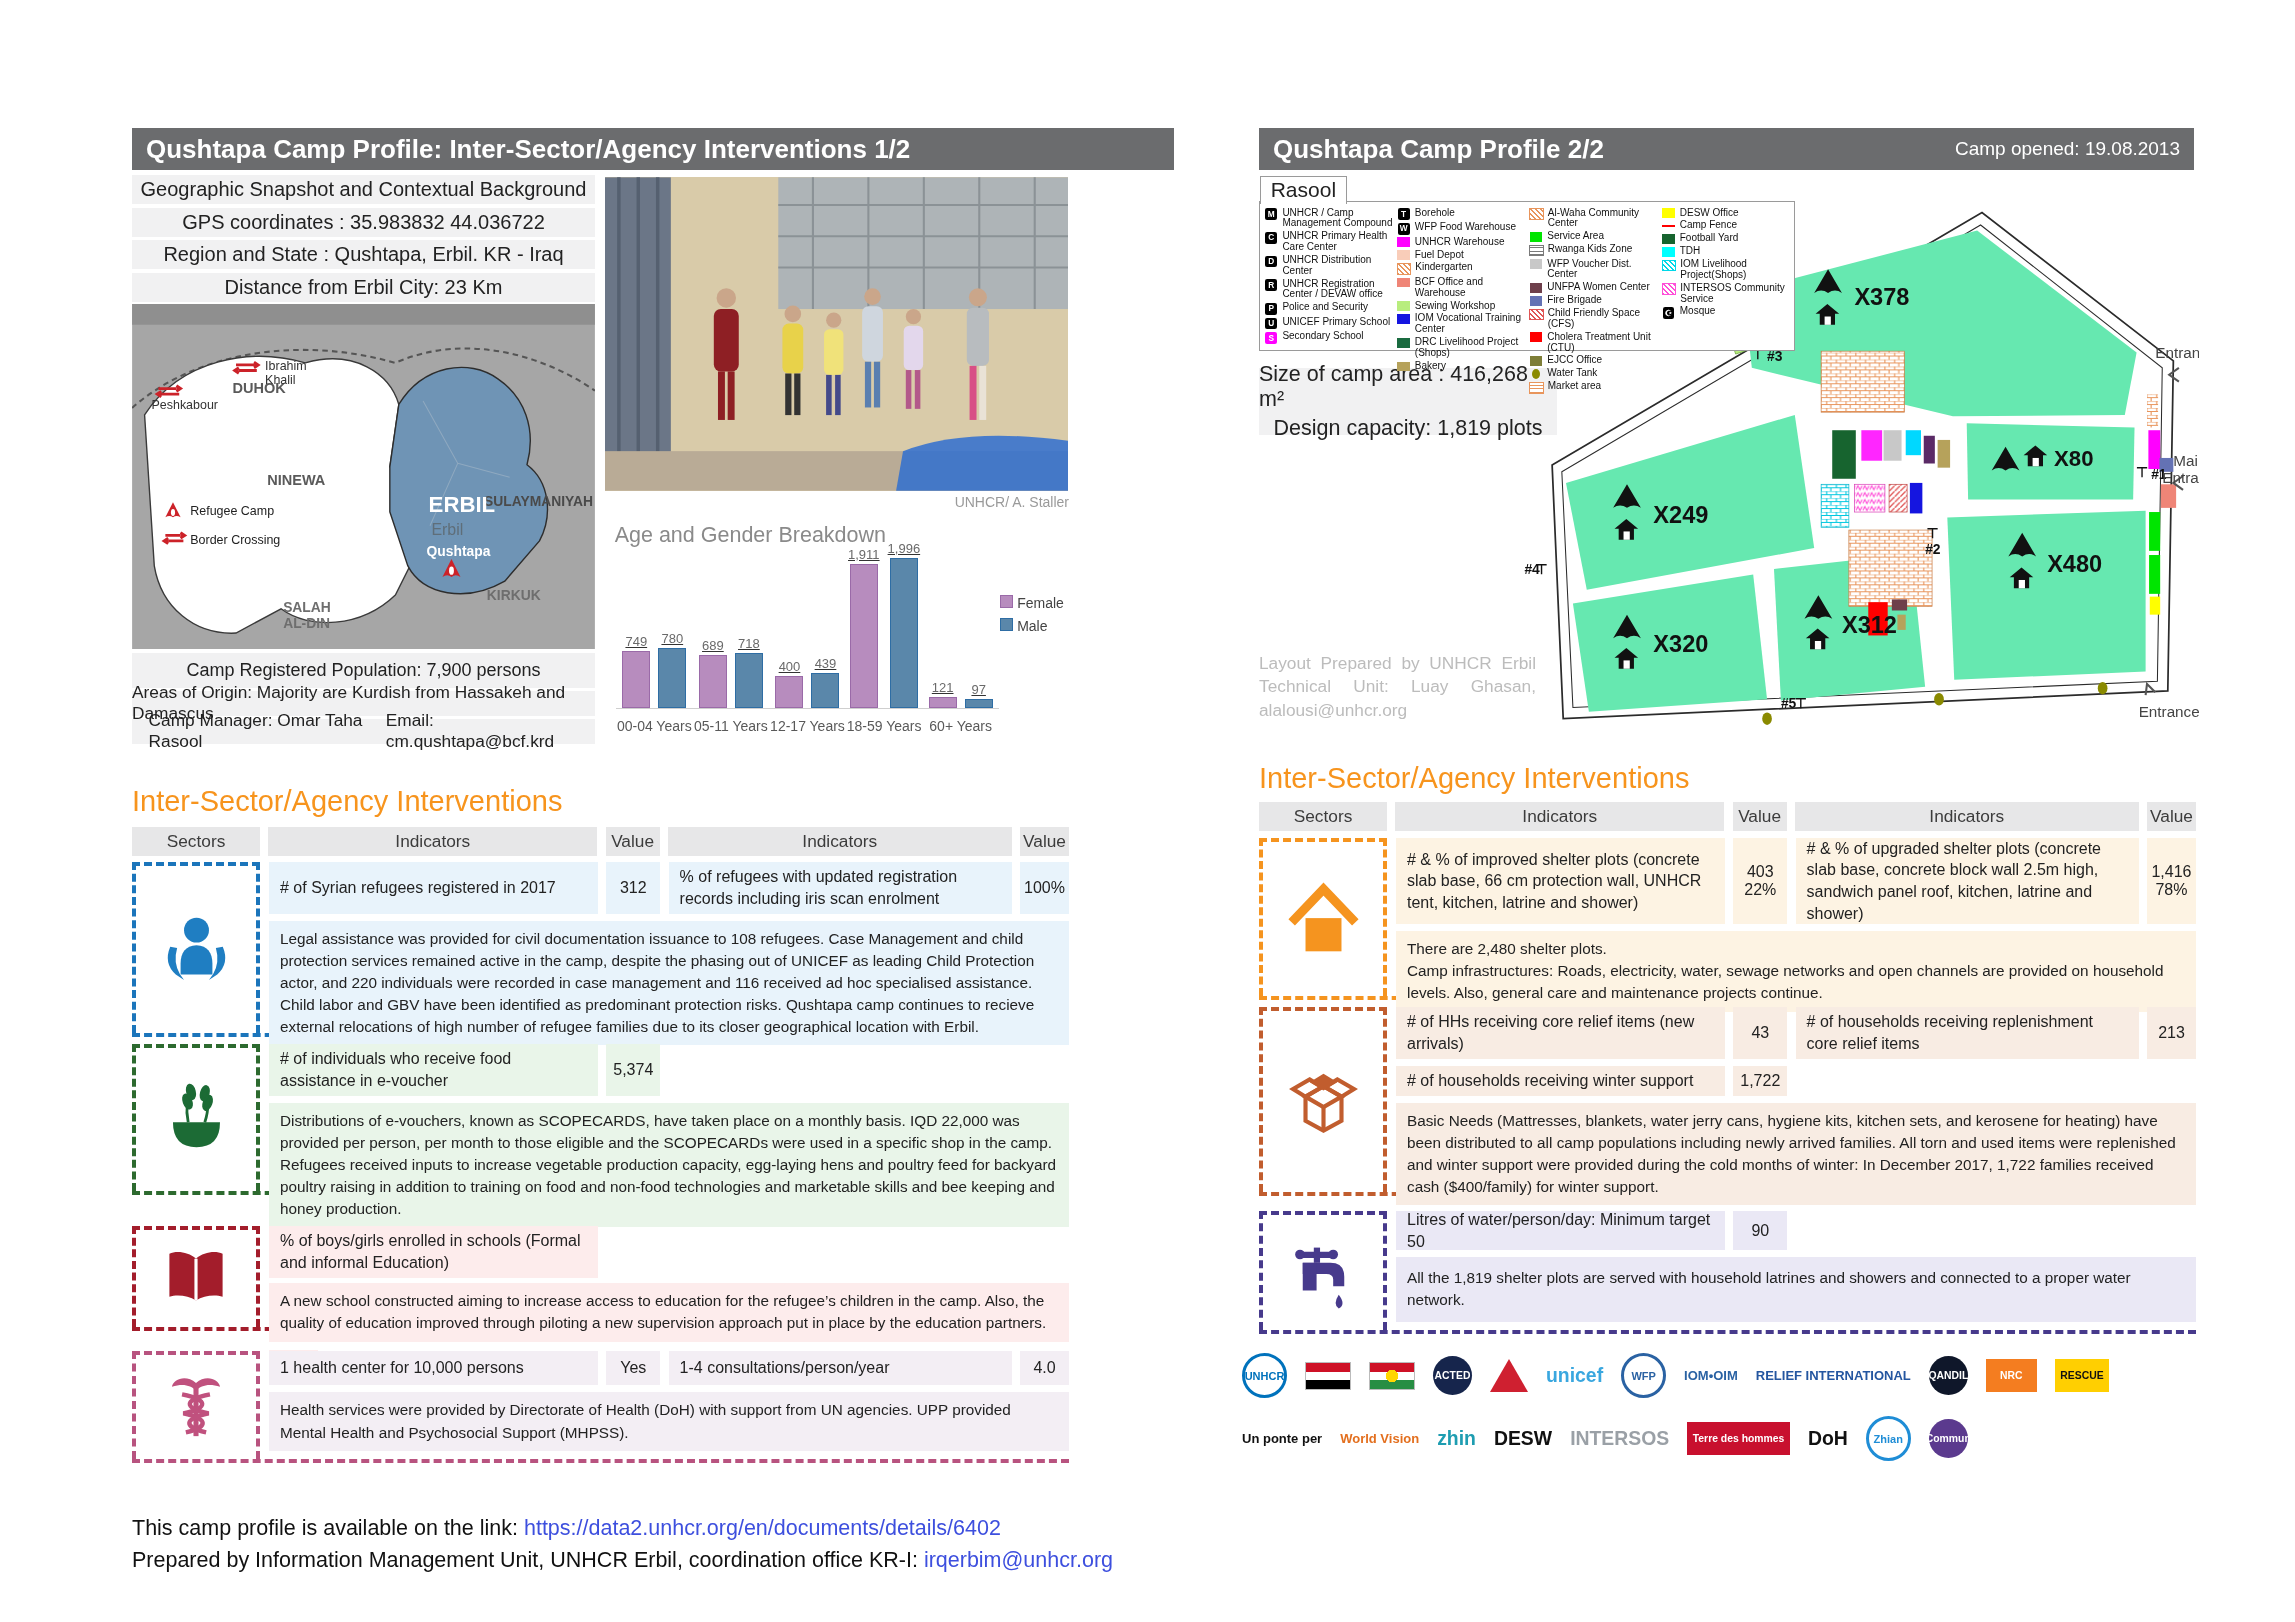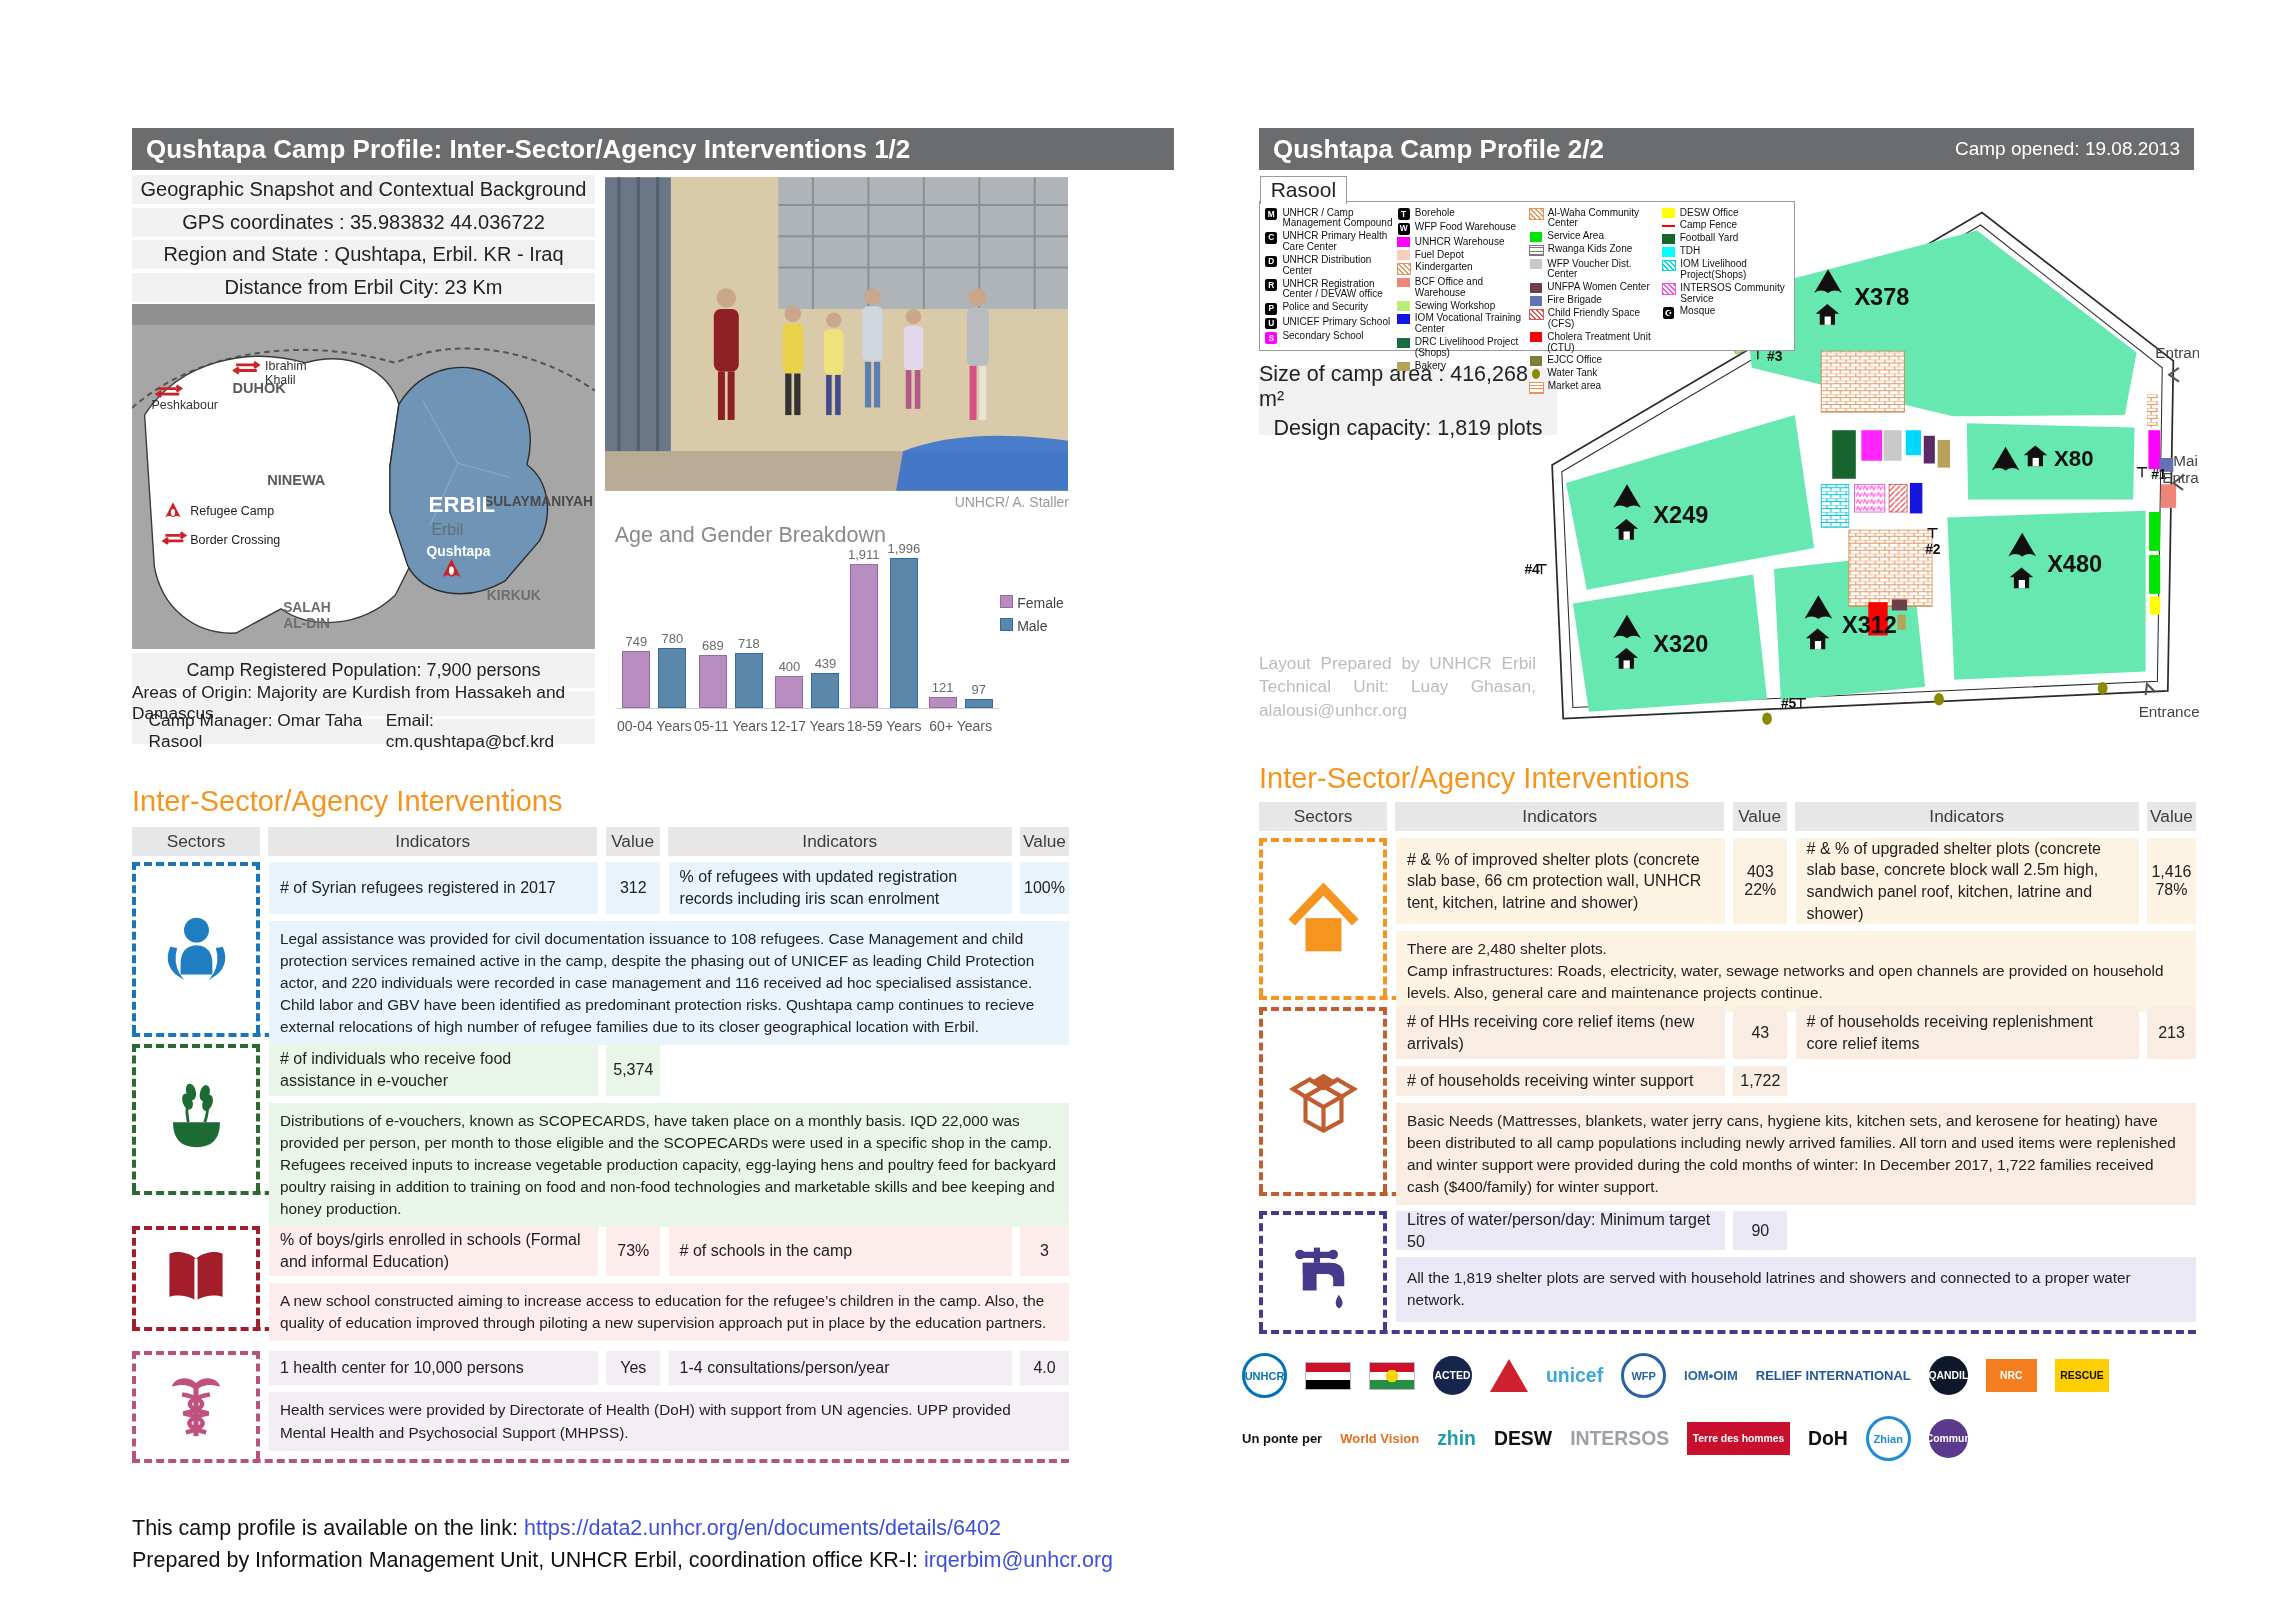--- a/index.html
+++ b/index.html
@@ -45,21 +45,21 @@
   .val-cell.v2{width:49px;}
   .desc-cell{background:var(--bg);margin-top:7px;flex:1;font-size:15.3px;line-height:1.45;color:#222;
              padding:7px 11px;box-sizing:border-box;white-space:pre-line;}
   .spacer{flex:1;}
   
   .chart{background:#fff;}
   .chart-title{position:absolute;left:9.7px;top:11px;font-size:21.5px;color:#8a8a8a;}
   .chart-plot{position:absolute;left:11px;right:69px;top:49px;bottom:32px;border-bottom:1.4px solid #cfcfcf;
               display:flex;align-items:flex-end;}
   .grp{width:20%;display:flex;justify-content:center;}
-  .grp-bars{display:flex;align-items:flex-end;gap:8px;}
+  .grp-bars{display:flex;align-items:flex-end;gap:8px;text-decoration:underline;}
   .bwrap{display:flex;flex-direction:column;align-items:center;}
   .blabel{font-size:13px;color:#6a6a6a;margin-bottom:2.1px;white-space:nowrap;}
   .bar{width:26px;}
   .chart-cats{position:absolute;left:11px;right:69px;bottom:7px;display:flex;}
   .cat{width:20%;text-align:center;font-size:14px;color:#595959;}
   .chart-legend{position:absolute;right:4.2px;top:83px;display:flex;flex-direction:column;gap:7px;}
   .leg-item{display:flex;gap:4.2px;font-size:14px;color:#444;}
   .leg-sw{width:11px;height:11px;display:inline-block;}
   
   .photo{background:#d9cba9;overflow:hidden;}
@@ -373,21 +373,21 @@
   </div>
 
   <div class="abs block" style="left:132px;top:1226px;width:937px;height:105px;--c:#a31d2b;--bg:#fdecec;">
     <div class="sector-box">
       <svg width="76" height="76" viewBox="0 0 120 120">
         <path d="M60 28 C48 17 29 15 18 20 L18 88 C30 84 48 86 60 94 C72 86 90 84 102 88 L102 20 C91 15 72 17 60 28 Z" fill="#a31d2b"></path>
         <path d="M60 28 L60 94" stroke="#ffffff" stroke-width="5"></path>
       </svg>
     </div>
     <div class="rows">
-      <div class="pair-row" style="height:50px;">
+      <div class="pair-row" style="height:50px;flex-direction:column;">
         <div class="ind-cell w1">% of boys/girls enrolled in schools (Formal and informal Education)</div>
         <div class="val-cell v1">73%</div>
         <div class="ind-cell w2"># of schools in the camp</div>
         <div class="val-cell v2">3</div>
       </div>
       <div class="desc-cell">A new school constructed aiming to increase access to education for the refugee’s children in the camp. Also, the quality of education improved through piloting a new supervision approach put in place by the education partners.</div>
     </div>
   </div>
 
   <div class="abs block" style="left:132px;top:1351px;width:937px;height:112px;--c:#b8537f;--bg:#f3eef4;">

